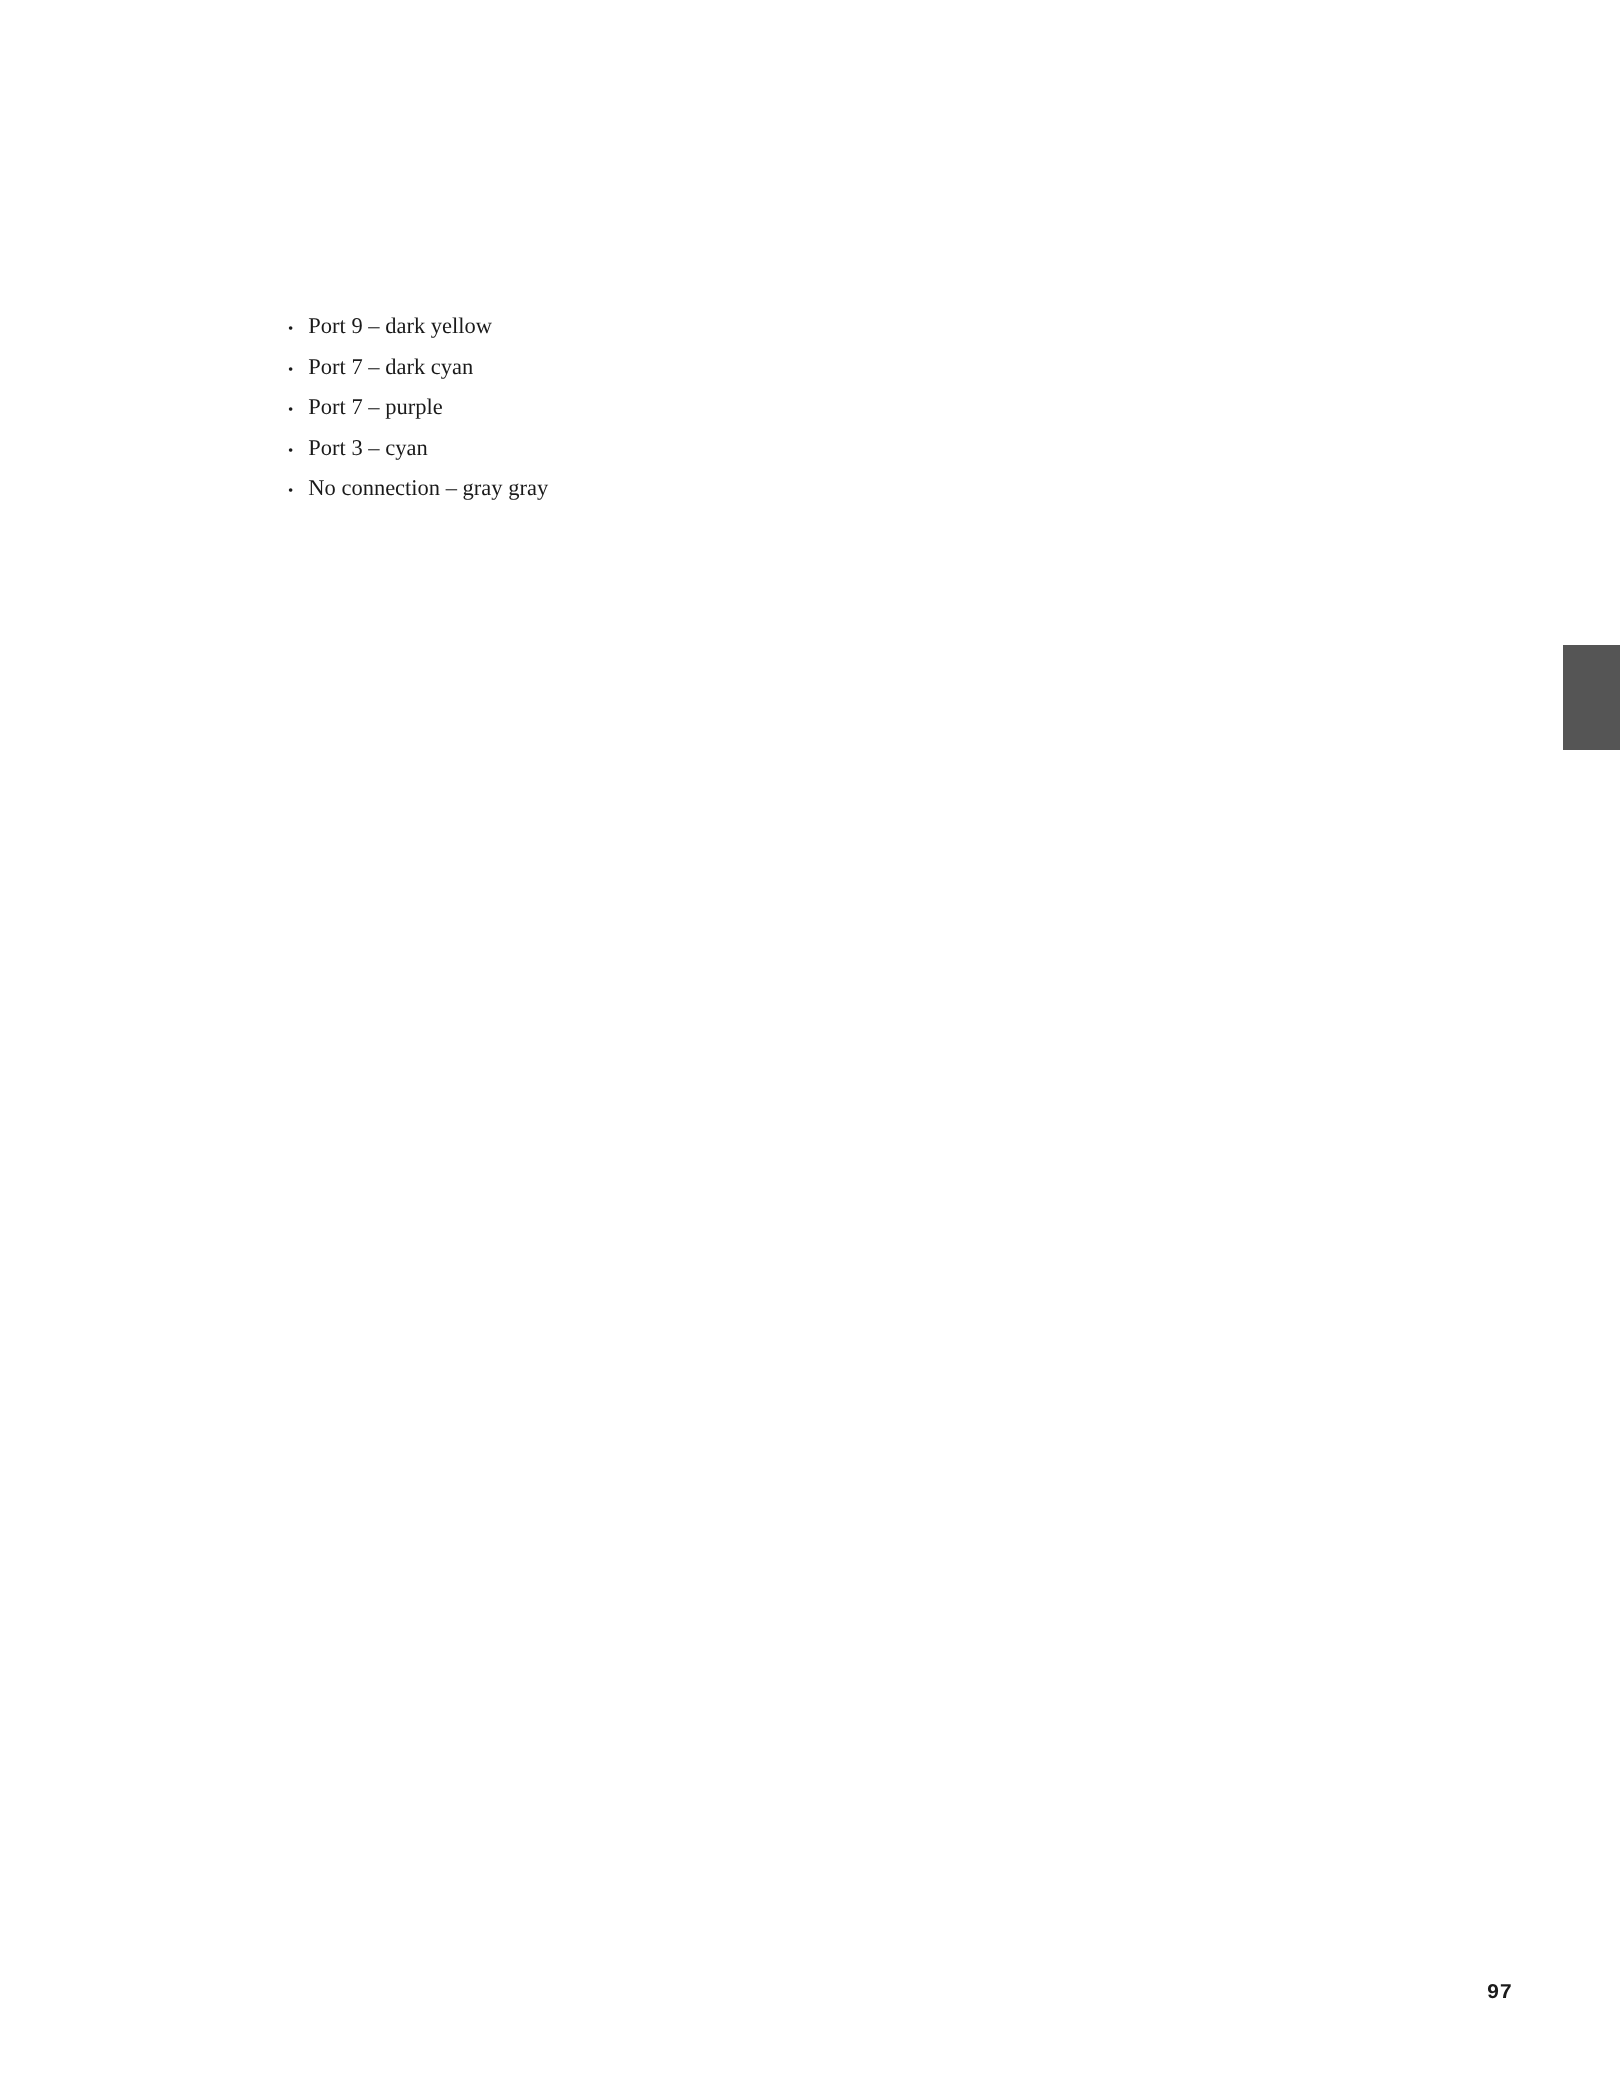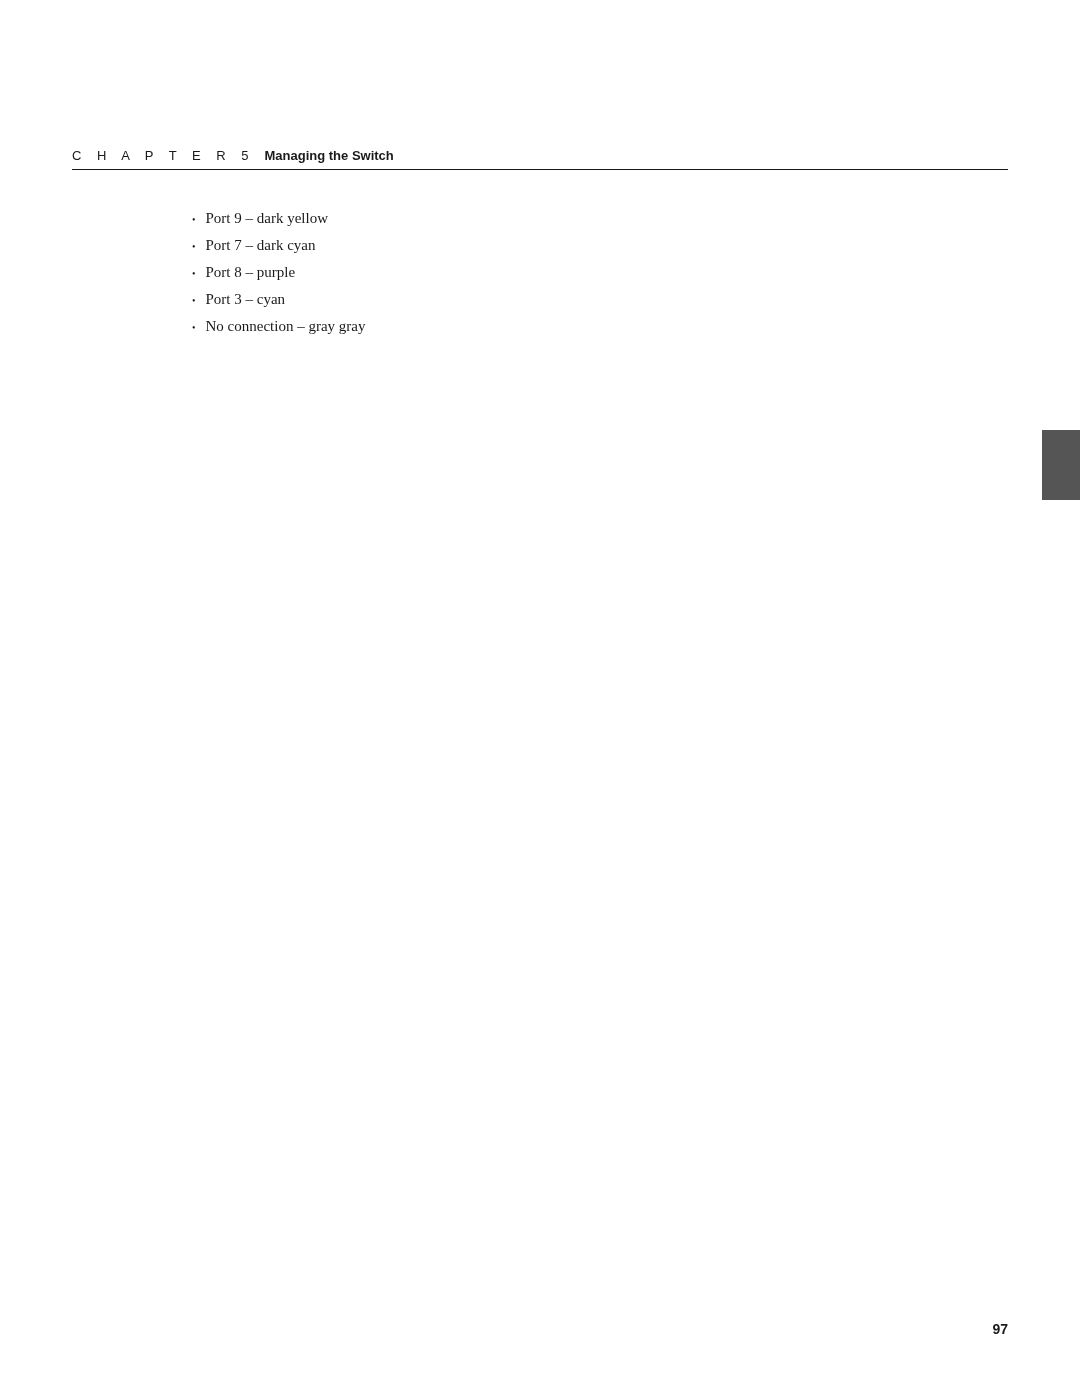--- a/index.html
+++ b/index.html
@@ -93,48 +93,44 @@
       height: 70px;
       background: #555555;
     }
 
     
     .page-number {
       position: absolute;
       bottom: 60px;
       right: 72px;
       font-size: 14px;
-      font-family: Liberation Sans, sans-serif;
+      font-family: Liberation Mono, monospace;
       font-weight: bold;
       color: #1a1a1a;
     }
   </style>
 </head>
 <body>
 
 <div class="page-container">
 
-  <div class="chapter-header">
-    <span class="chapter-label">C H A P T E R  5</span>
-    <span class="chapter-title">Managing the Switch</span>
-  </div>
 
   <div class="content-area">
     <ul class="bullet-list">
     <li>
           <span class="bullet-char">•</span>
           <span>Port 9 – dark yellow</span>
         </li>
         <li>
           <span class="bullet-char">•</span>
           <span>Port 7 – dark cyan</span>
         </li>
         <li>
           <span class="bullet-char">•</span>
-          <span>Port 8 – purple</span>
+          <span>Port 7 – purple</span>
         </li>
         <li>
           <span class="bullet-char">•</span>
           <span>Port 3 – cyan</span>
         </li>
         <li>
           <span class="bullet-char">•</span>
           <span>No connection – gray gray</span>
         </li>
       </ul>

